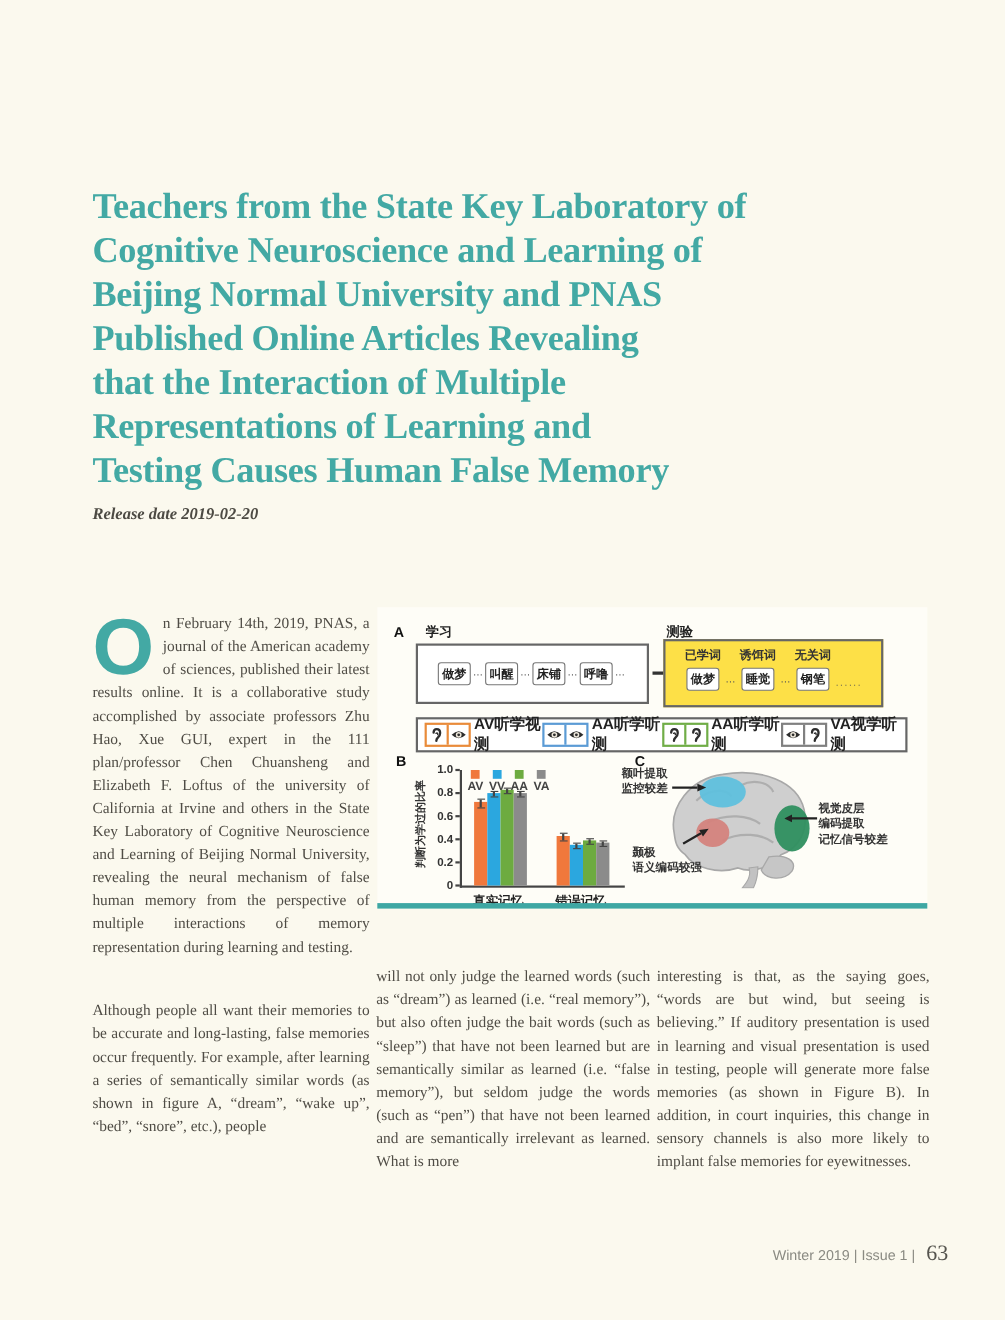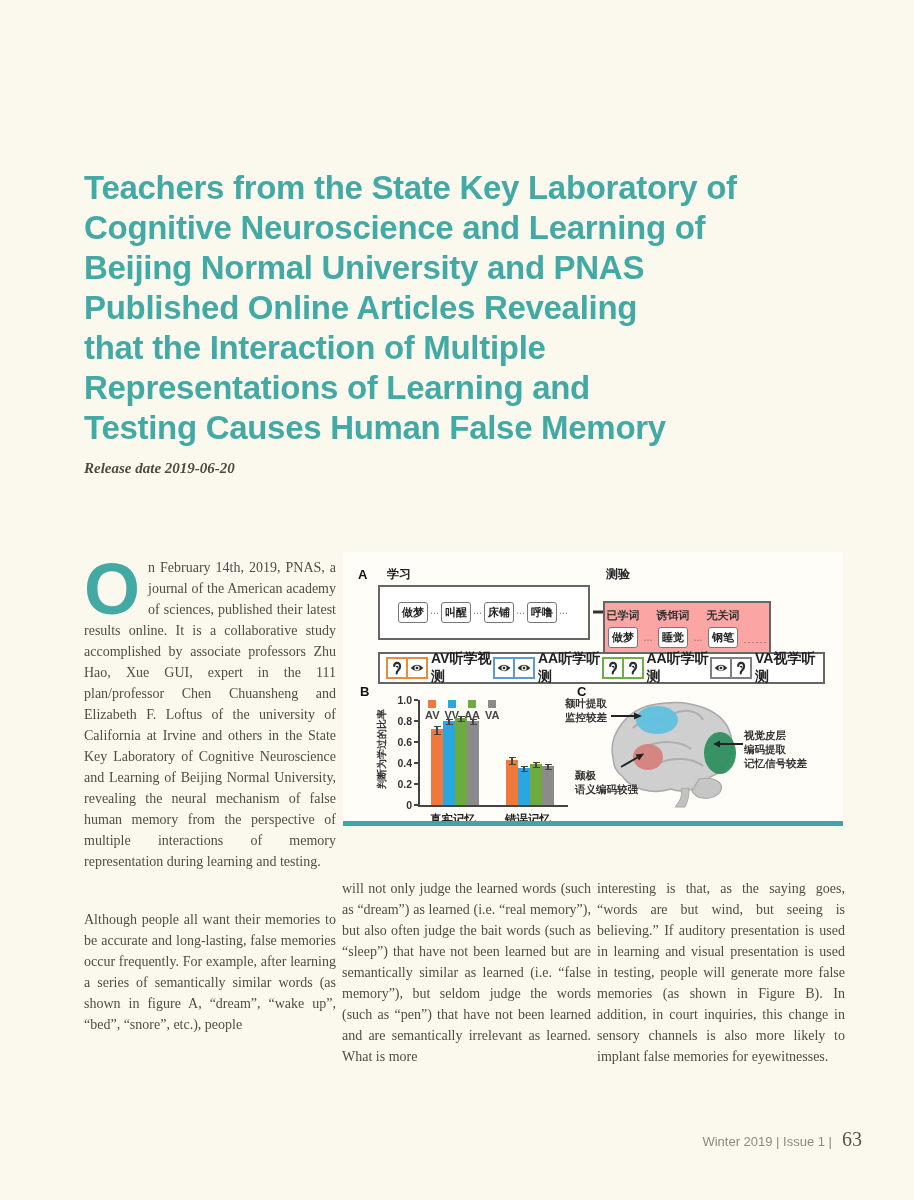--- a/index.html
+++ b/index.html
@@ -1,20 +1,20 @@
 <!DOCTYPE html>
 <html><head>
 <meta charset="utf-8">
 <style>
   html,body { margin:0; padding:0; background:#fbf9ee; }
   .page { position:relative; width:914px; height:1200px; background:#fbf9ee;
           font-family:"Liberation Serif", serif; overflow:hidden; }
 
   .title { position:absolute; left:84px; top:146px; width:790px;
-           font-family:Liberation Sans, sans-serif; font-weight:bold;
+           font-family:Liberation Serif, serif; font-weight:bold;
            font-size:33px; line-height:40px; color:#43a9a4;
            white-space:pre-line; letter-spacing:-0.3px; }
   .release { position:absolute; left:84px; top:460px; font-size:15px;
              font-style:italic; font-weight:bold; color:#4c4a43; }
 
   .bodycol { position:absolute; width:252px; font-size:14px; line-height:21px;
              text-align:justify; color:#4f4c45; }
   .bodycol p { margin:0; }
   .col1 { left:84px; top:557px; }
   .col1 p + p { margin-top:37px; }
@@ -29,23 +29,23 @@
   .plabel { position:absolute; font-weight:bold; font-size:13px; color:#111; }
   .atitle { position:absolute; font-size:12px; font-weight:bold; color:#222; }
 
   .learnbox { position:absolute; left:35px; top:33px; width:212px; height:55px;
               border:2px solid #666; background:#fff; display:flex; align-items:center;
               justify-content:center; box-sizing:border-box; }
   .wchip { font-size:11px; font-weight:bold; border:1.5px solid #777; border-radius:3px;
            padding:2px 3px; color:#222; background:#fff; white-space:nowrap; }
   .wsep { font-size:9px; color:#555; margin:0 2px; }
   .arrowA { position:absolute; left:250px; top:51px; }
-  .testbox { position:absolute; left:260px; top:29px; width:168px; height:62px;
-             border:2px solid #666; background:#fca5a5; display:flex; align-items:flex-start;
-             justify-content:center; padding-top:5px; box-sizing:border-box; gap:4px;margin-top:20px; }
+  .testbox { position:absolute; left:260px; top:29px; width:200px; height:62px;
+             border:2px solid #666; background:#fde047; display:flex; align-items:flex-start;
+             justify-content:center; padding-top:5px; box-sizing:border-box; gap:4px; }
   .tcol { display:flex; flex-direction:column; align-items:center; gap:4px; }
   .thead { font-size:11px; font-weight:bold; }
   .tsep { font-size:9px; color:#555; margin-top:27px; }
   .tdots { font-size:9px; color:#555; margin-top:29px; letter-spacing:1px; }
 
   .condrow { position:absolute; left:35px; top:100px; width:447px; height:32px;
              border:2px solid #666; background:#fff; display:flex; align-items:center;
              justify-content:space-between; padding:0 6px; box-sizing:border-box; }
   .cond { display:flex; align-items:center; gap:3px; }
   .pair { display:flex; background:#fff; }
@@ -91,21 +91,21 @@
 <div class="page">
 
   <h1 class="title">Teachers from the State Key Laboratory of
 Cognitive Neuroscience and Learning of
 Beijing Normal University and PNAS
 Published Online Articles Revealing
 that the Interaction of Multiple
 Representations of Learning and
 Testing Causes Human False Memory</h1>
 
-  <div class="release">Release date 2019-06-20</div>
+  <div class="release">Release date 2019-02-20</div>
 
   <div class="bodycol col1">
     <p><span class="dropcap">O</span><span>n February 14th, 2019, PNAS, a journal of the American academy of sciences, published their latest results online. It is a collaborative study accomplished by associate professors Zhu Hao, Xue GUI, expert in the 111 plan/professor Chen Chuansheng and Elizabeth F. Loftus of the university of California at Irvine and others in the State Key Laboratory of Cognitive Neuroscience and Learning of Beijing Normal University, revealing the neural mechanism of false human memory from the perspective of multiple interactions of memory representation during learning and testing.</span></p>
     <p>Although people all want their memories to be accurate and long-lasting, false memories occur frequently. For example, after learning a series of semantically similar words (as shown in figure A, “dream”, “wake up”, “bed”, “snore”, etc.), people</p>
   </div>
 
   <div class="figure">
 
     <span class="plabel" style="left:15px; top:15px;">A</span>
     <span class="atitle" style="left:44px; top:14px;">学习</span>

